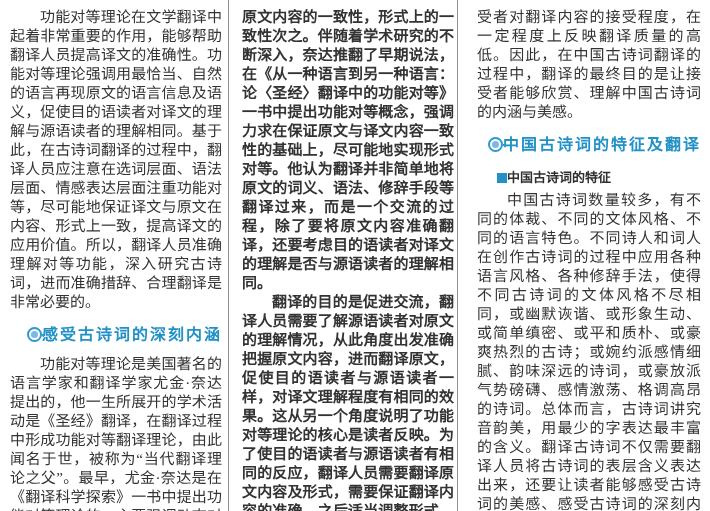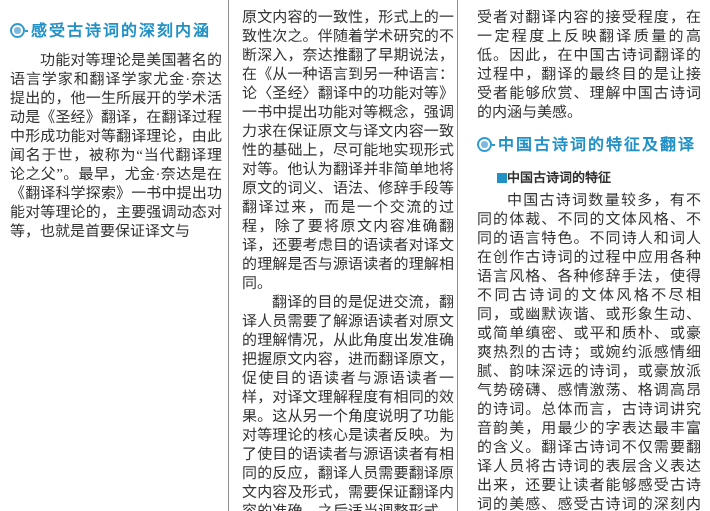--- a/index.html
+++ b/index.html
@@ -21,45 +21,45 @@
   }
   .col {
     box-sizing: border-box;
     padding-top: 8px;
     color: #333333;
     font-size: 15px;
     line-height: 19px;
     text-align: justify;
   }
   .col-1 { width: 228px; padding-left: 10px;  padding-right: 6px; }
-  .col-2 { width: 228px; padding-left: 13px;  padding-right: 3px; }
+  .col-2 { width: 228px; padding-left: 13px;  padding-right: 3px; font-weight: bold; }
   .col-3 { width: 251px; padding-left: 19px;  padding-right: 8px; }
   .divider {
     width: 1px;
     background: #8f8f8f;
     flex: none;
   }
   .para {
     margin: 0;
   }
   .para.indent {
     text-indent: 2em;
   }
   .section-heading {
     display: flex;
     align-items: flex-start;
-    gap: 6px;
     margin: 12px 0 10px 0;
     color: #2191c6;
     font-family: "Liberation Sans", sans-serif;
     font-weight: bold;
     font-size: 16px;
     letter-spacing: 2px;
     line-height: 21px;
     text-align: left;
+    justify-content: flex-end;
   }
   .bullseye {
     position: relative;
     width: 15px;
     height: 15px;
     box-sizing: border-box;
     border: 2px solid #2a9ad0;
     border-radius: 50%;
     flex: none;
     margin-top: 3px;
@@ -98,20 +98,21 @@
     background: #2191c6;
     flex: none;
   }
 </style>
 </head>
 <body>
 
 <div class="page">
 
   <div class="col col-1">
+    <p class="para indent">功能对等理论在文学翻译中起着非常重要的作用，能够帮助翻译人员提高译文的准确性。功能对等理论强调用最恰当、自然的语言再现原文的语言信息及语义，促使目的语读者对译文的理解与源语读者的理解相同。基于此，在古诗词翻译的过程中，翻译人员应注意在选词层面、语法层面、情感表达层面注重功能对等，尽可能地保证译文与原文在内容、形式上一致，提高译文的应用价值。所以，翻译人员准确理解对等功能，深入研究古诗词，进而准确措辞、合理翻译是非常必要的。</p>
     <h2 class="section-heading">
       <span class="bullseye"></span>
       <span>感受古诗词的深刻内涵</span>
     </h2>
     <p class="para indent">功能对等理论是美国著名的语言学家和翻译学家尤金·奈达提出的，他一生所展开的学术活动是《圣经》翻译，在翻译过程中形成功能对等翻译理论，由此闻名于世，被称为“当代翻译理论之父”。最早，尤金·奈达是在《翻译科学探索》一书中提出功能对等理论的，主要强调动态对等，也就是首要保证译文与</p>
   </div>
 
   <div class="divider"></div>
 
   <div class="col col-2">

